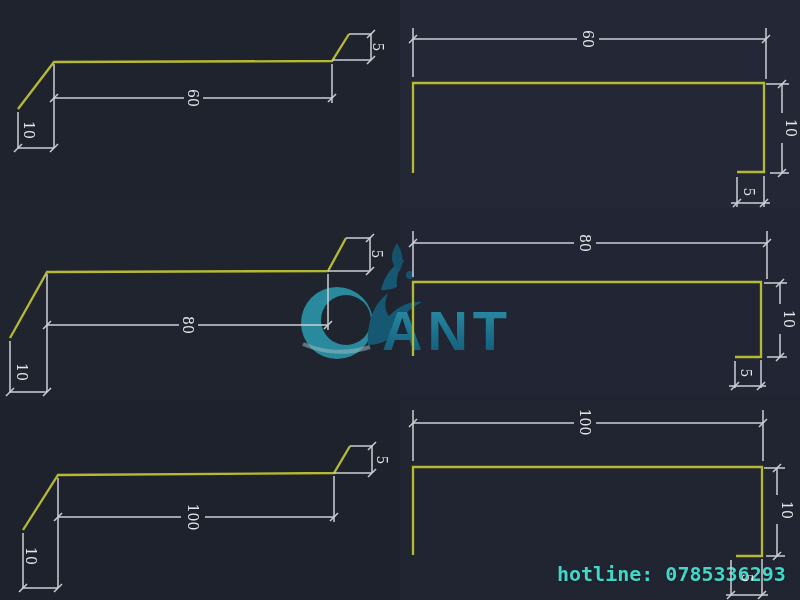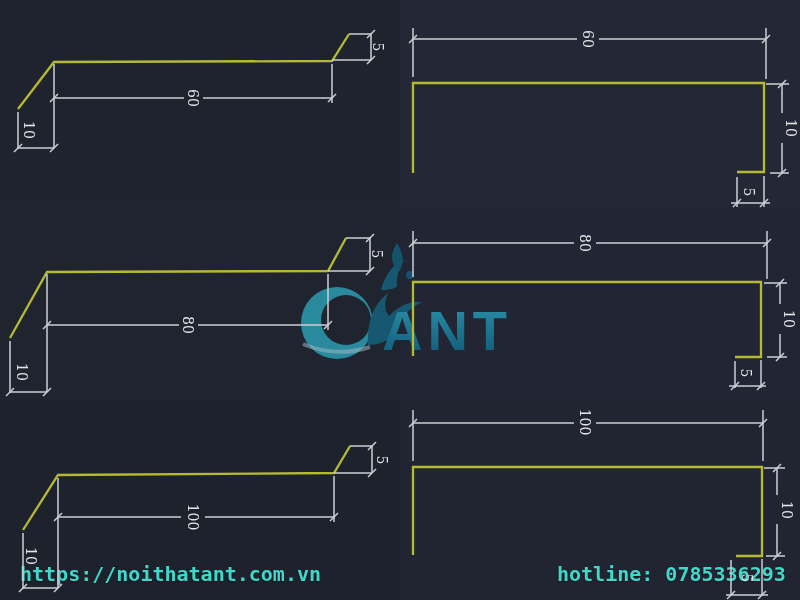--- a/index.html
+++ b/index.html
@@ -38,21 +38,20 @@
 
 <div class="screen">
 
   <div class="tile" id="t1"></div>
   <div class="tile" id="t2"></div>
   <div class="tile" id="t3"></div>
   <div class="tile" id="t4"></div>
   <div class="tile" id="t5"></div>
   <div class="tile" id="t6"></div>
 
-  <div class="footer-text wm-url">https://noithatant.com.vn</div>
   <div class="footer-text wm-hotline">hotline: 0785336293</div>
 
   <svg class="layer" width="800" height="600" viewBox="0 0 800 600">
     <defs>
       <linearGradient id="wmg" x1="0" y1="0" x2="0" y2="1">
         <stop offset="0" stop-color="#2fa3bd"></stop>
         <stop offset="1" stop-color="#0d5d7d"></stop>
       </linearGradient>
     </defs>
     <g opacity="0.88">

